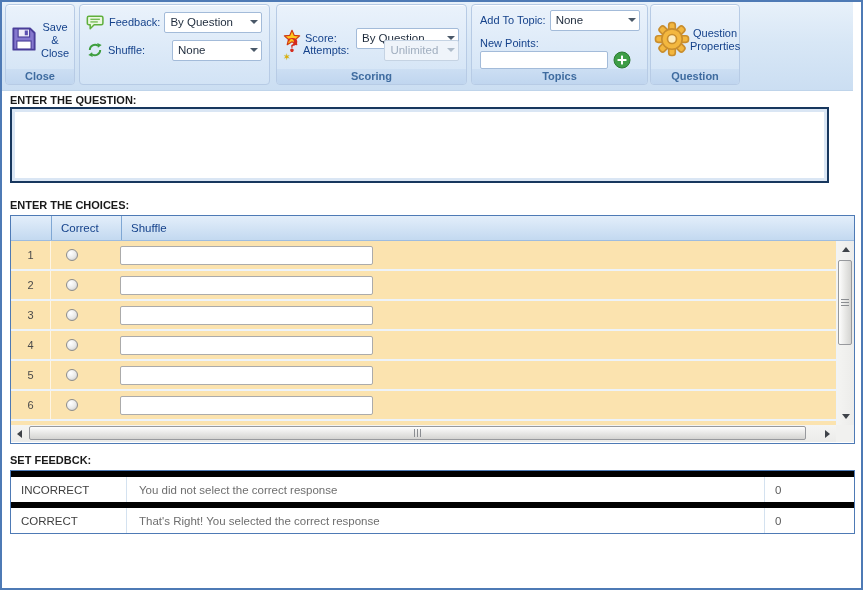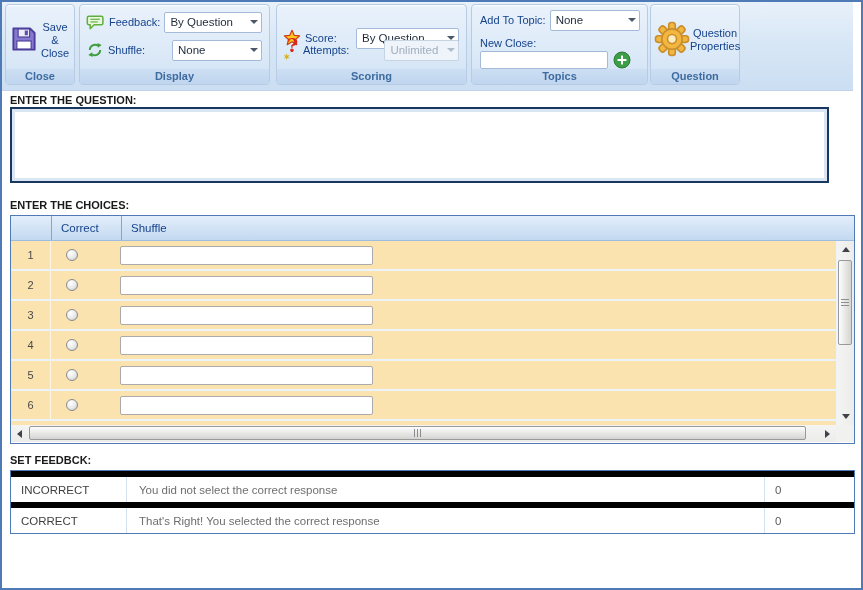--- a/index.html
+++ b/index.html
@@ -140,21 +140,20 @@
           </svg>
         </span>
         <span class="flabel">Shuffle:</span>
         <div class="dd" style="width:90px;">
           <span class="ddtxt">None</span>
           <span class="ddarr">
               <span class="tri-down"></span>
             </span>
         </div>
       </div>
-      <div class="glabel">Display</div>
     </div>
 
     <div class="rgroup" style="left:274px;width:191px;">
       <div class="frow" style="top:22px;">
         <span class="icon">
           <svg width="18" height="18" viewBox="0 0 20 20">
             <path d="M10 1.5 L12.4 7 L18.5 7.6 L13.9 11.6 L15.3 17.5 L10 14.3 L4.7 17.5 L6.1 11.6 L1.5 7.6 L7.6 7 Z" fill="#FFC91F" stroke="#D03A12" stroke-width="1.3" stroke-linejoin="round"></path>
           </svg>
         </span>
         <span class="flabel">Score:</span>
@@ -184,21 +183,21 @@
     <div class="rgroup" style="left:469px;width:177px;">
       <div class="frow" style="top:4px;">
         <span class="flabel" style="margin-left:2px;">Add To Topic:</span>
         <div class="dd" style="width:94px;">
           <span class="ddtxt">None</span>
           <span class="ddarr">
               <span class="tri-down"></span>
             </span>
         </div>
       </div>
-      <div class="topiclabel">New Close:</div>
+      <div class="topiclabel">New Points:</div>
       <input class="topicinput" type="text" value="" style="">
       <button class="plusbtn">
         <span class="icon">
           <svg width="18" height="18" viewBox="0 0 18 18">
             <circle cx="9" cy="9" r="8" fill="#3E9E47" stroke="#2C7A33" stroke-width="1"></circle>
             <rect x="8" y="4.5" width="2" height="9" fill="#fff" rx="0.5"></rect>
             <rect x="4.5" y="8" width="9" height="2" fill="#fff" rx="0.5"></rect>
           </svg>
         </span>
       </button>

